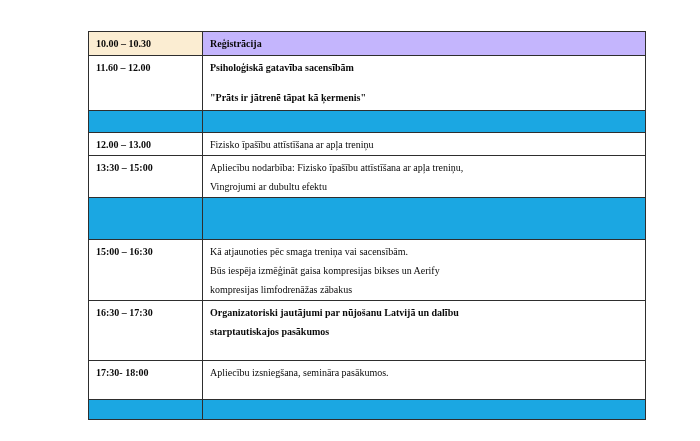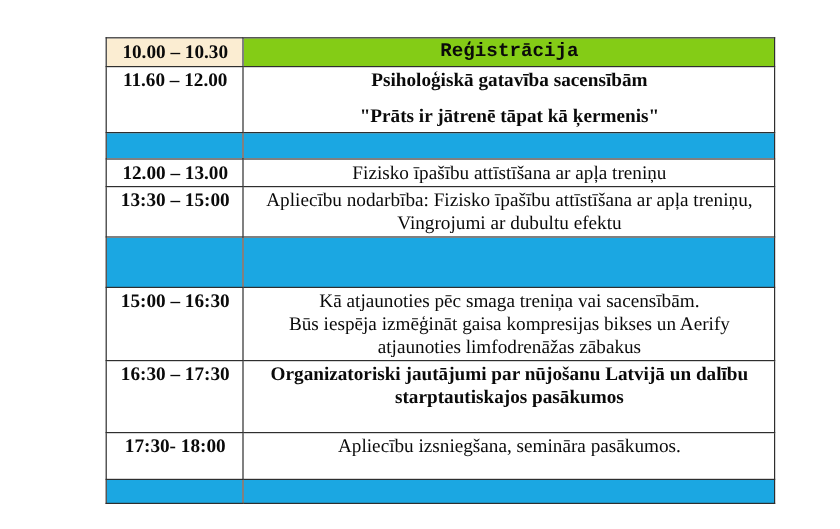--- a/index.html
+++ b/index.html
@@ -25,24 +25,23 @@
     left: 88px;
     top: 31px;
     width: 557px;
     border-collapse: collapse;
     table-layout: fixed;
   }
   table.schedule td {
     border: 1px solid var(--border, #2e2e2e);
     vertical-align: top;
     padding: 2px 6px 1px 7px;
-    font-size: 16px;
+    font-size: 10px;
     line-height: 19px;
     overflow: hidden;
-    text-align: center;
   }
   td.time-cell {
     font-weight: bold;
     font-size: 14px;
     padding-left: 8px;
     white-space: nowrap;
   }
   .desc-line { white-space: nowrap; }
   .desc-line.bold { font-weight: bold; }
   .desc-line.spaced { margin-top: 11px; }
@@ -64,21 +63,21 @@
 
 <div class="canvas">
   <table class="schedule">
     <colgroup>
       <col style="width:114px">
       <col style="width:443px">
     </colgroup>
     <tbody>
         <tr>
           <td class="time-cell" style="background: rgb(251, 237, 210);">10.00 – 10.30</td>
-          <td class="desc-cell" style="background: #84cc16; font-family: Liberation Mono, monospace;">
+          <td class="desc-cell" style="background: #c4b5fd;">
             <div class="desc-line bold">Reģistrācija</div>
           </td>
         </tr>
         <tr>
           <td class="time-cell">11.60 – 12.00</td>
           <td class="desc-cell">
             <div class="desc-line bold">Psiholoģiskā gatavība sacensībām</div>
             <div class="desc-line bold spaced">"Prāts ir jātrenē tāpat kā ķermenis"</div>
           </td>
         </tr>
@@ -101,21 +100,21 @@
         </tr>
         <tr>
           <td class="time-cell" style="background: rgb(27, 167, 226);"></td>
           <td class="desc-cell" style="background: rgb(27, 167, 226);"></td>
         </tr>
         <tr>
           <td class="time-cell">15:00 – 16:30</td>
           <td class="desc-cell">
             <div class="desc-line">Kā atjaunoties pēc smaga treniņa vai sacensībām.</div>
             <div class="desc-line">Būs iespēja izmēģināt gaisa kompresijas bikses un  Aerify</div>
-            <div class="desc-line">atjaunoties limfodrenāžas zābakus</div>
+            <div class="desc-line">kompresijas limfodrenāžas zābakus</div>
           </td>
         </tr>
         <tr>
           <td class="time-cell">16:30 – 17:30</td>
           <td class="desc-cell">
             <div class="desc-line bold">Organizatoriski jautājumi par nūjošanu Latvijā un dalību</div>
             <div class="desc-line bold">starptautiskajos pasākumos</div>
           </td>
         </tr>
         <tr>

